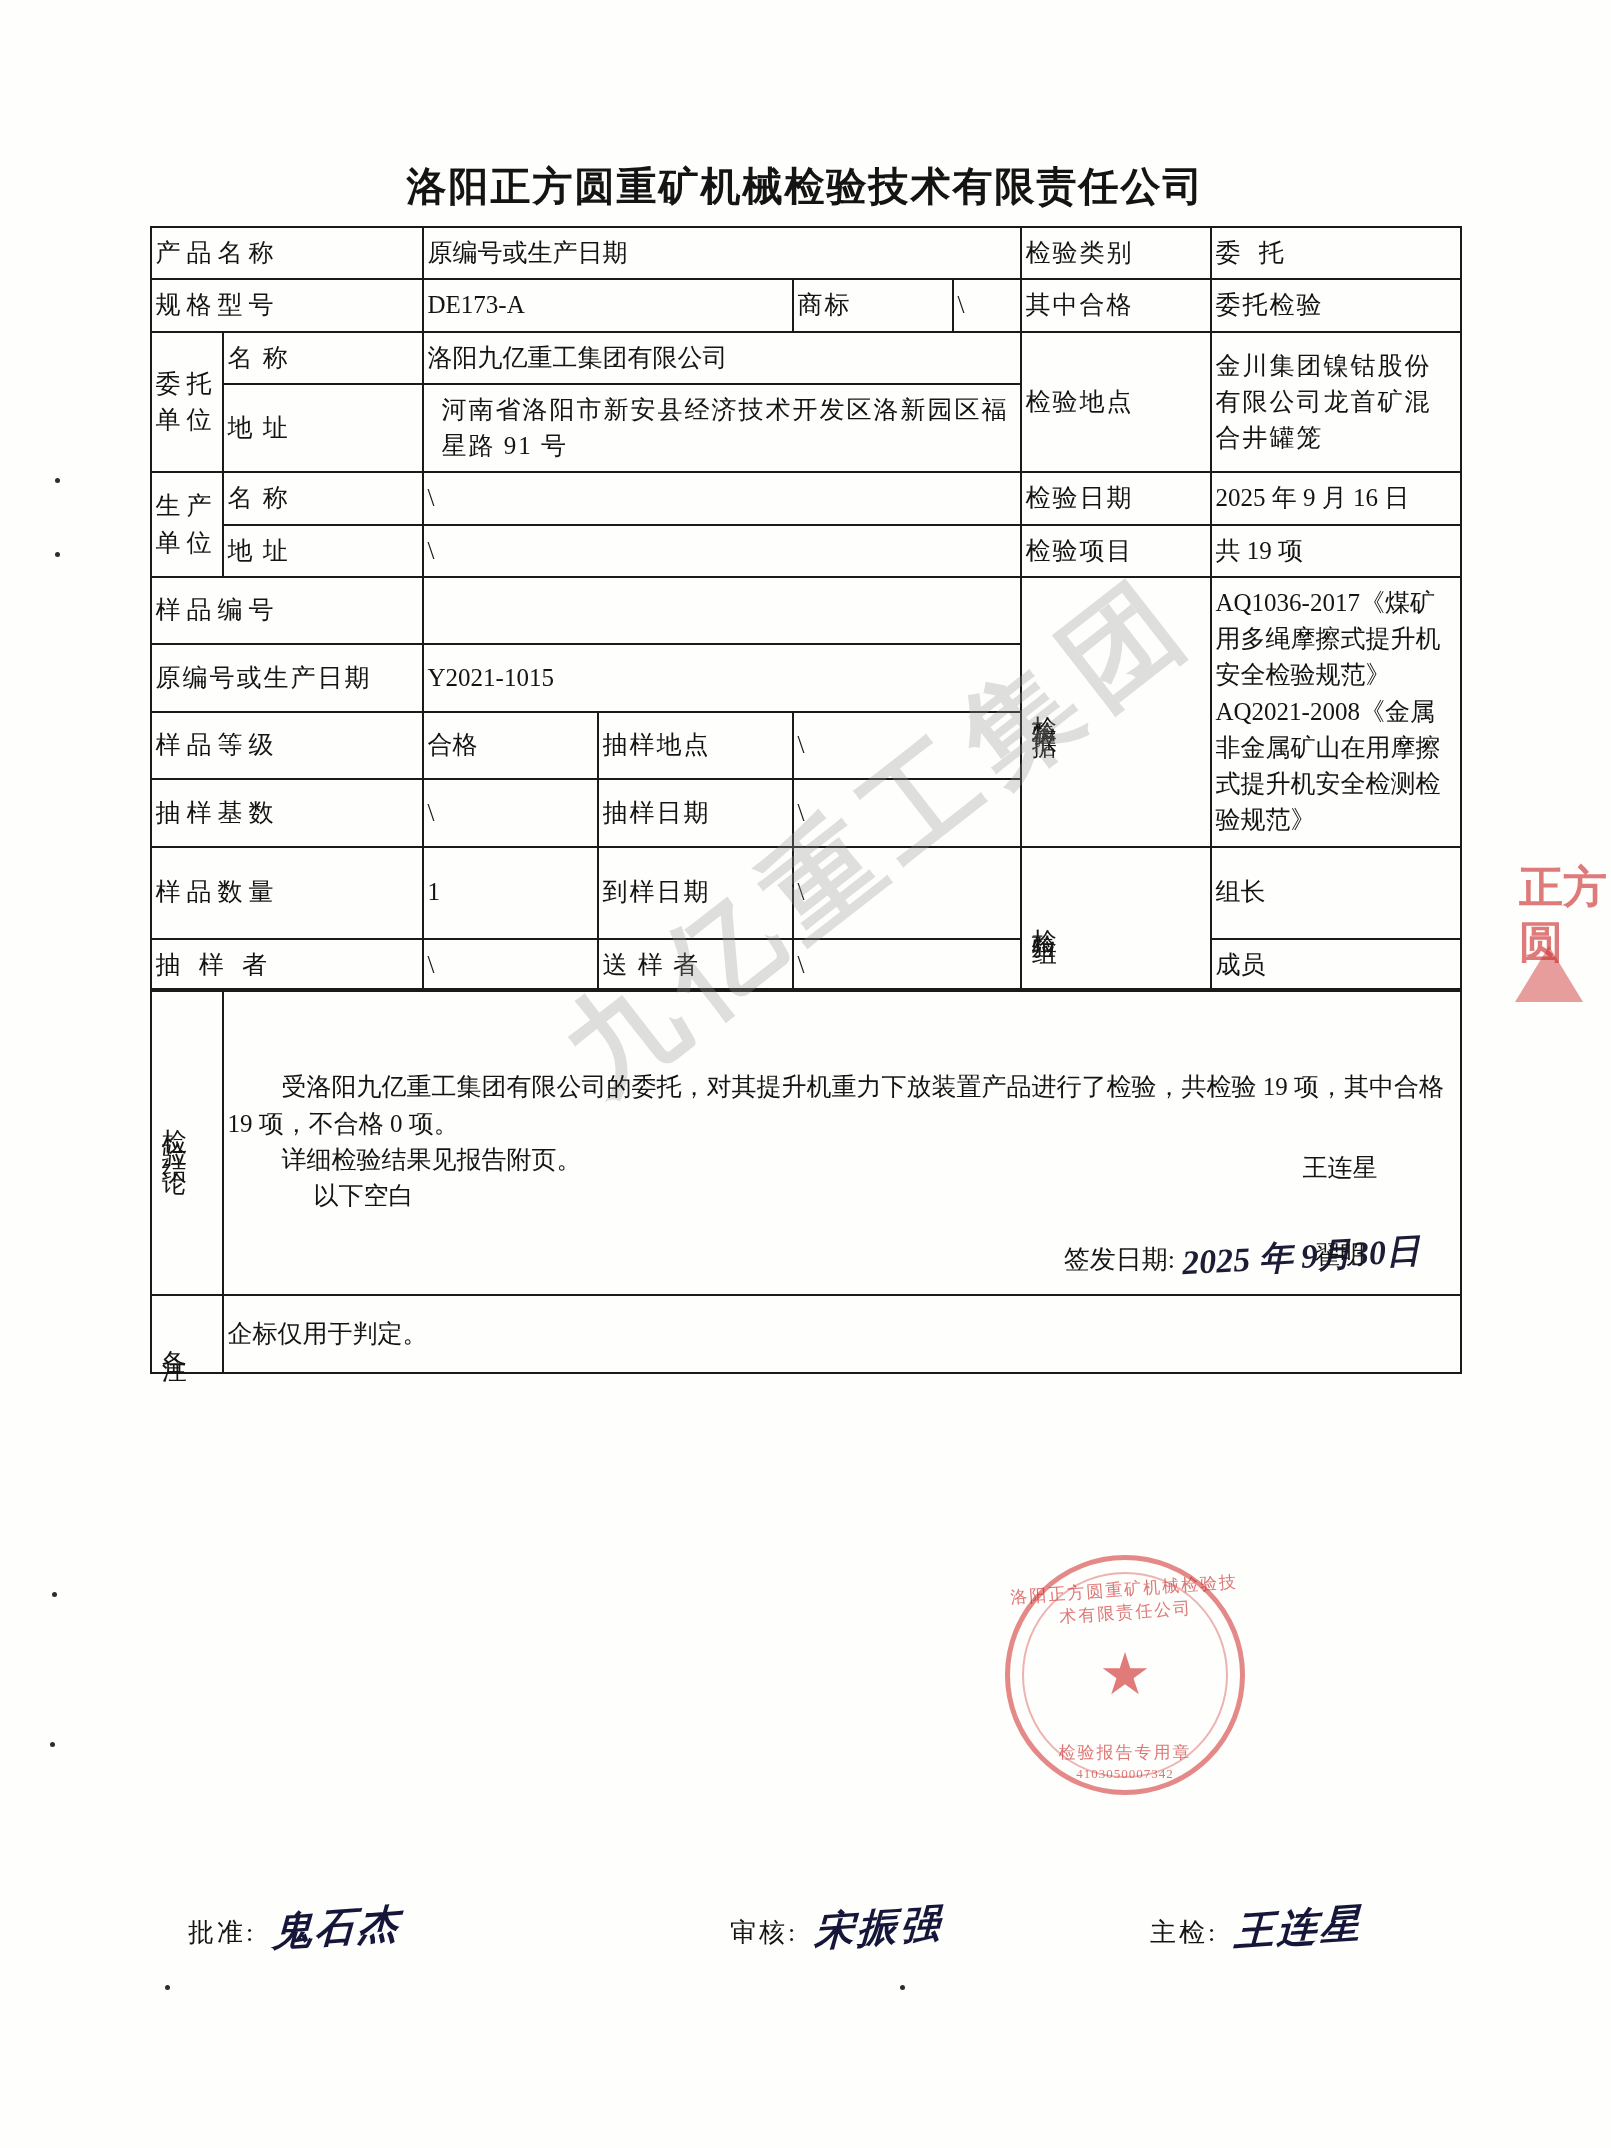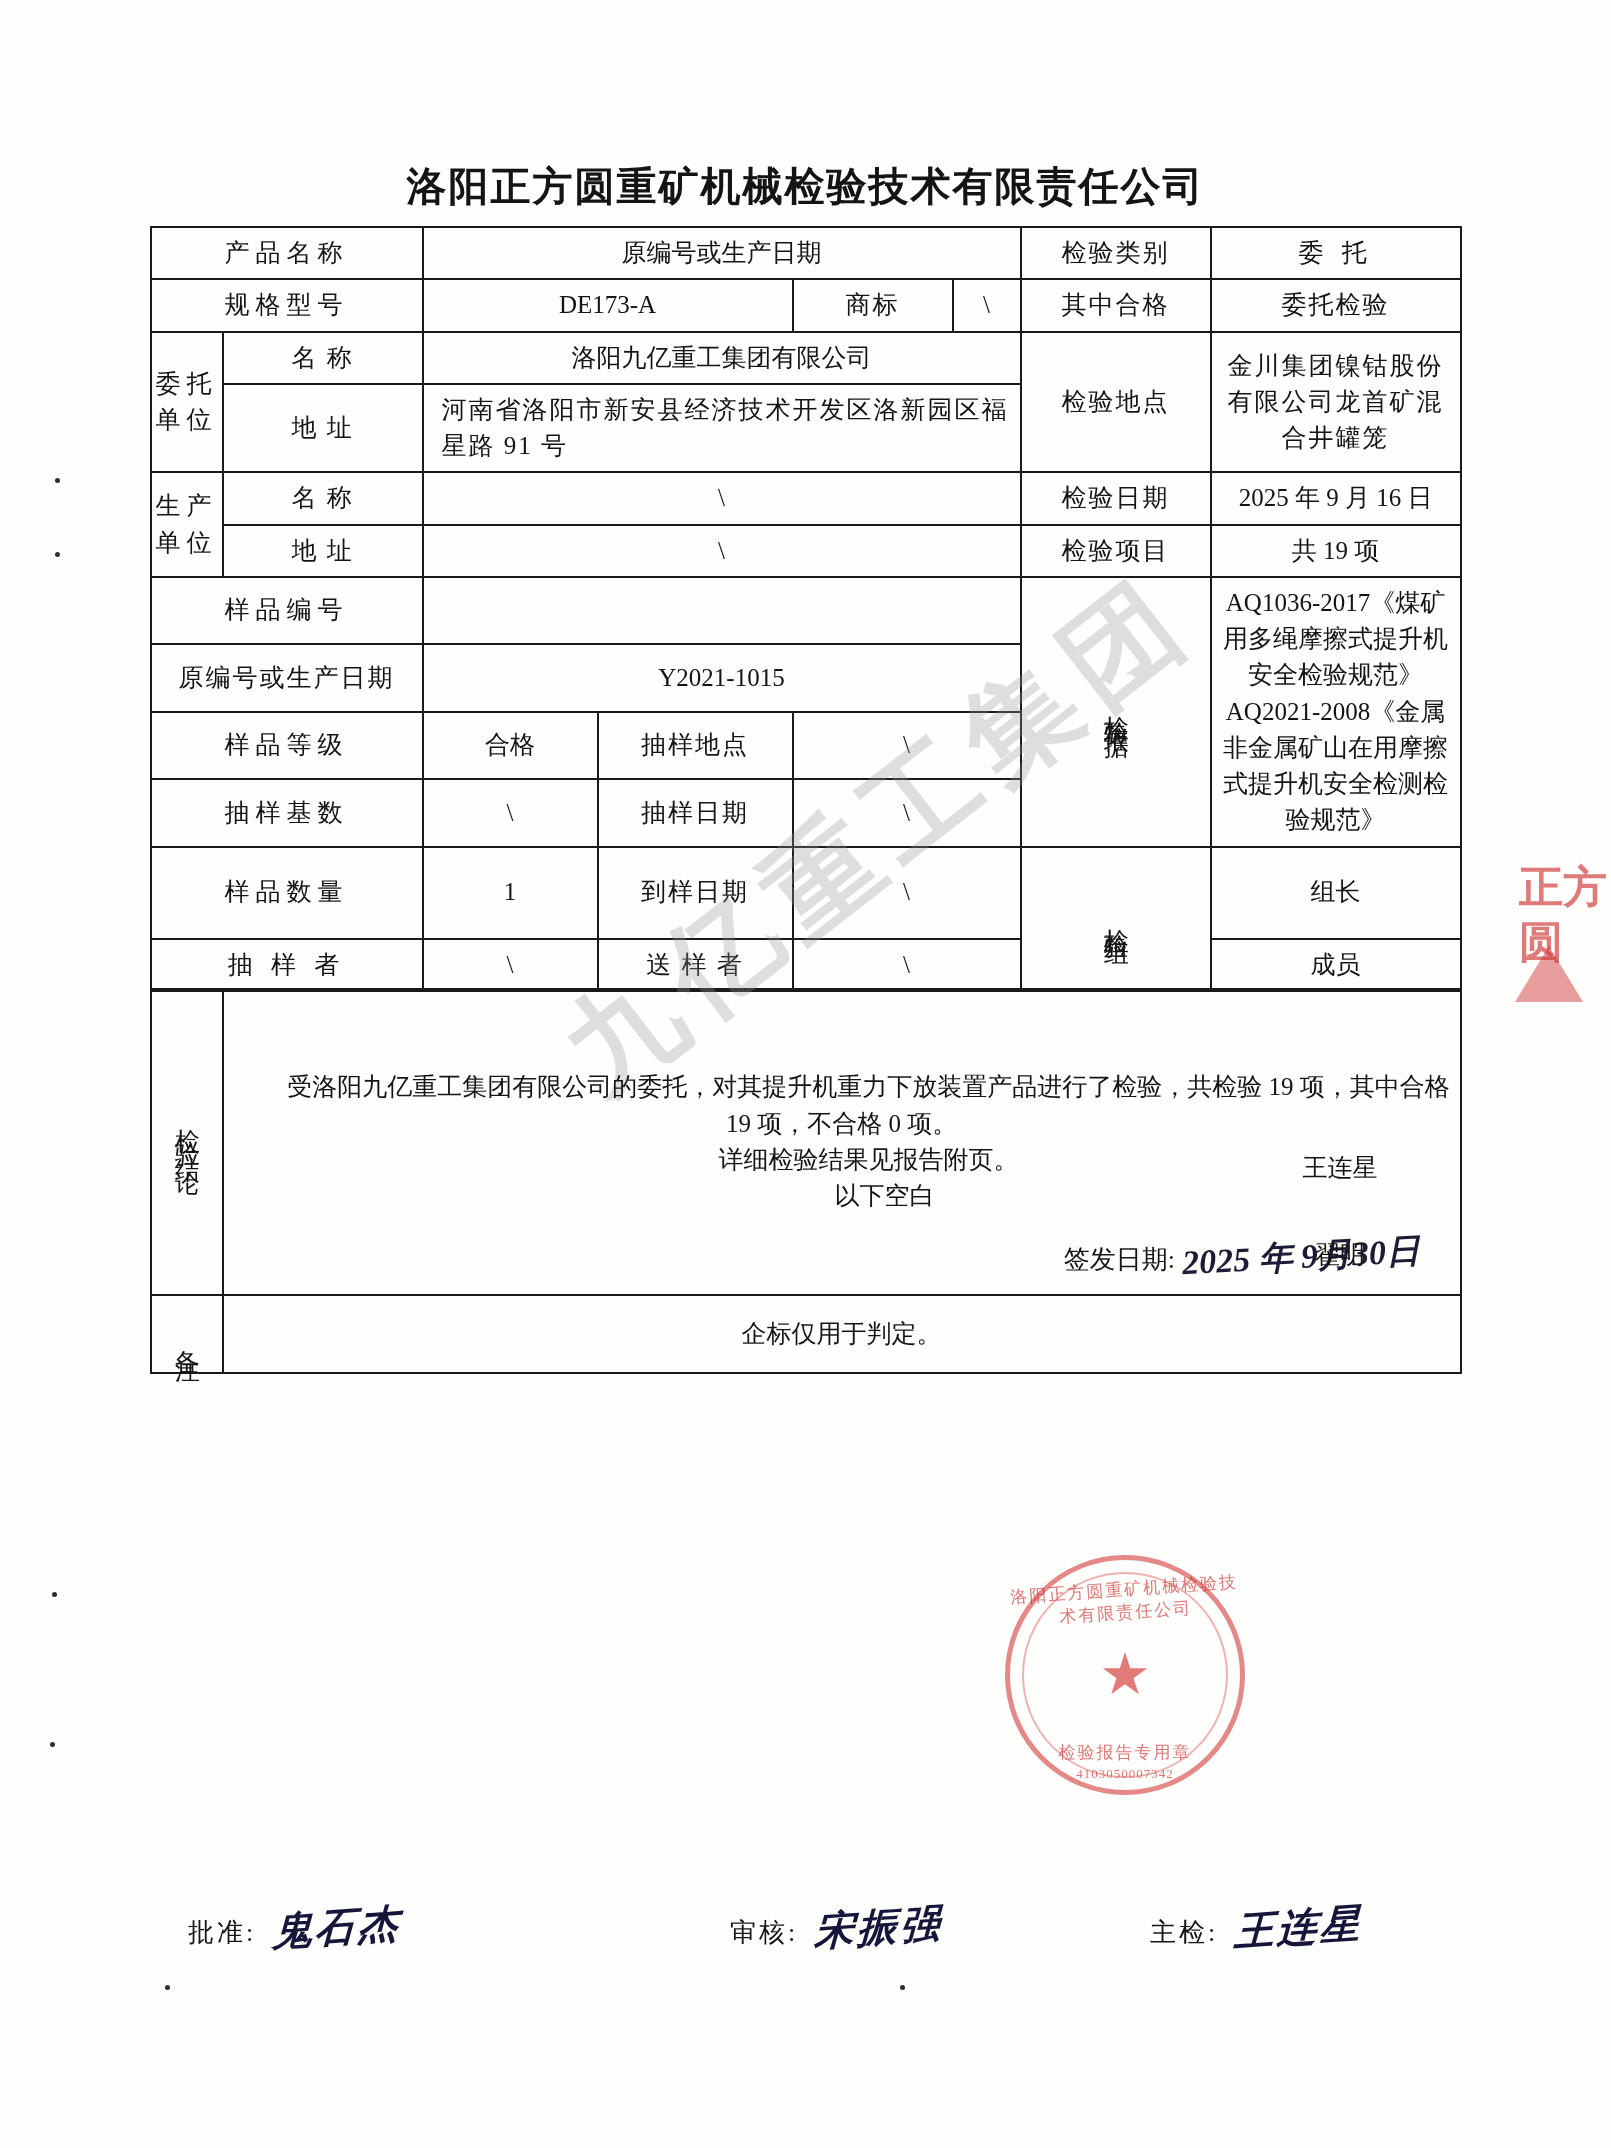--- a/index.html
+++ b/index.html
@@ -69,21 +69,20 @@
   
   table.rep {
     border-collapse: collapse;
     width: 1310px;
     margin: 12px auto 0 auto;
     table-layout: fixed;
   }
   table.rep td {
     border: 2px solid #1a1a1a;
     font-size: 25px;
-    text-align: center;
     vertical-align: middle;
     padding: 7px 4px;
     line-height: 1.45;
   }
   .lbl { letter-spacing: 6px; }
   .lbl2 { letter-spacing: 2px; }
   .vtext {
     letter-spacing: 2px;
     line-height: 1.4;
   }

